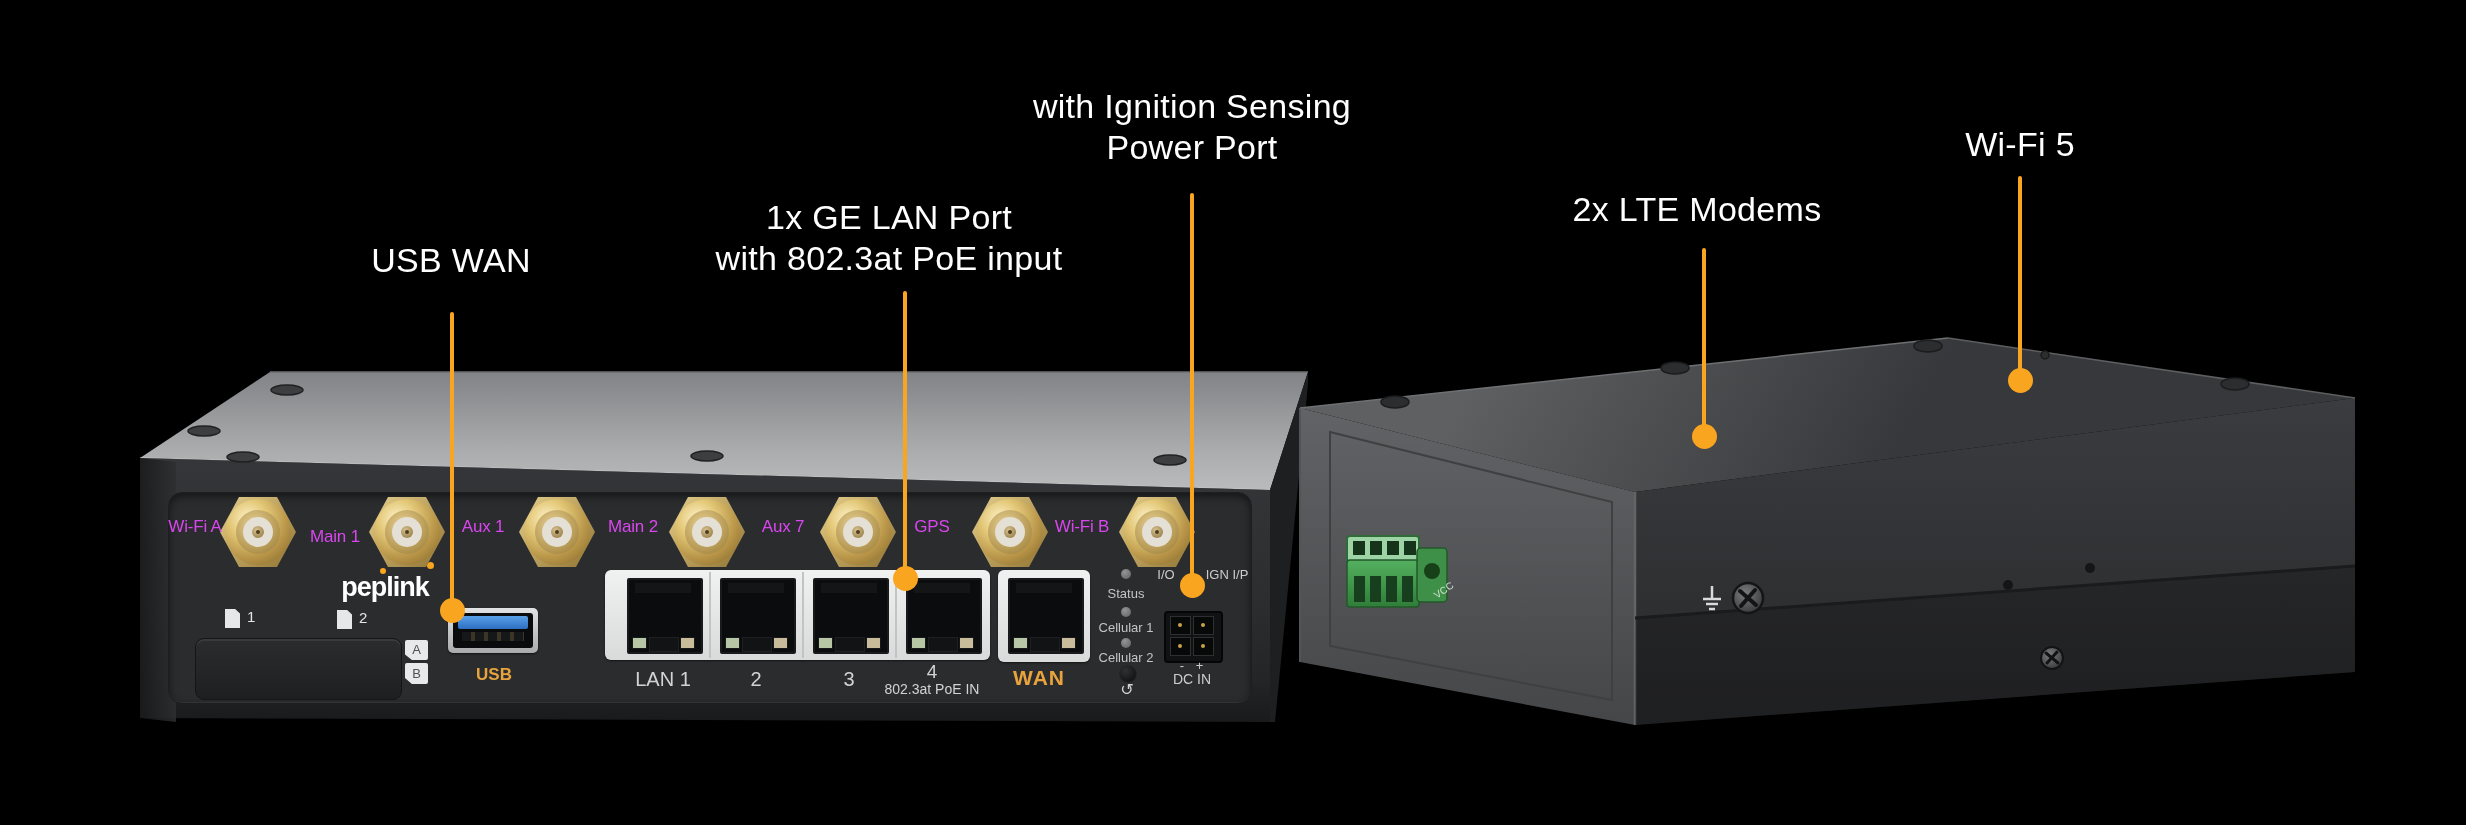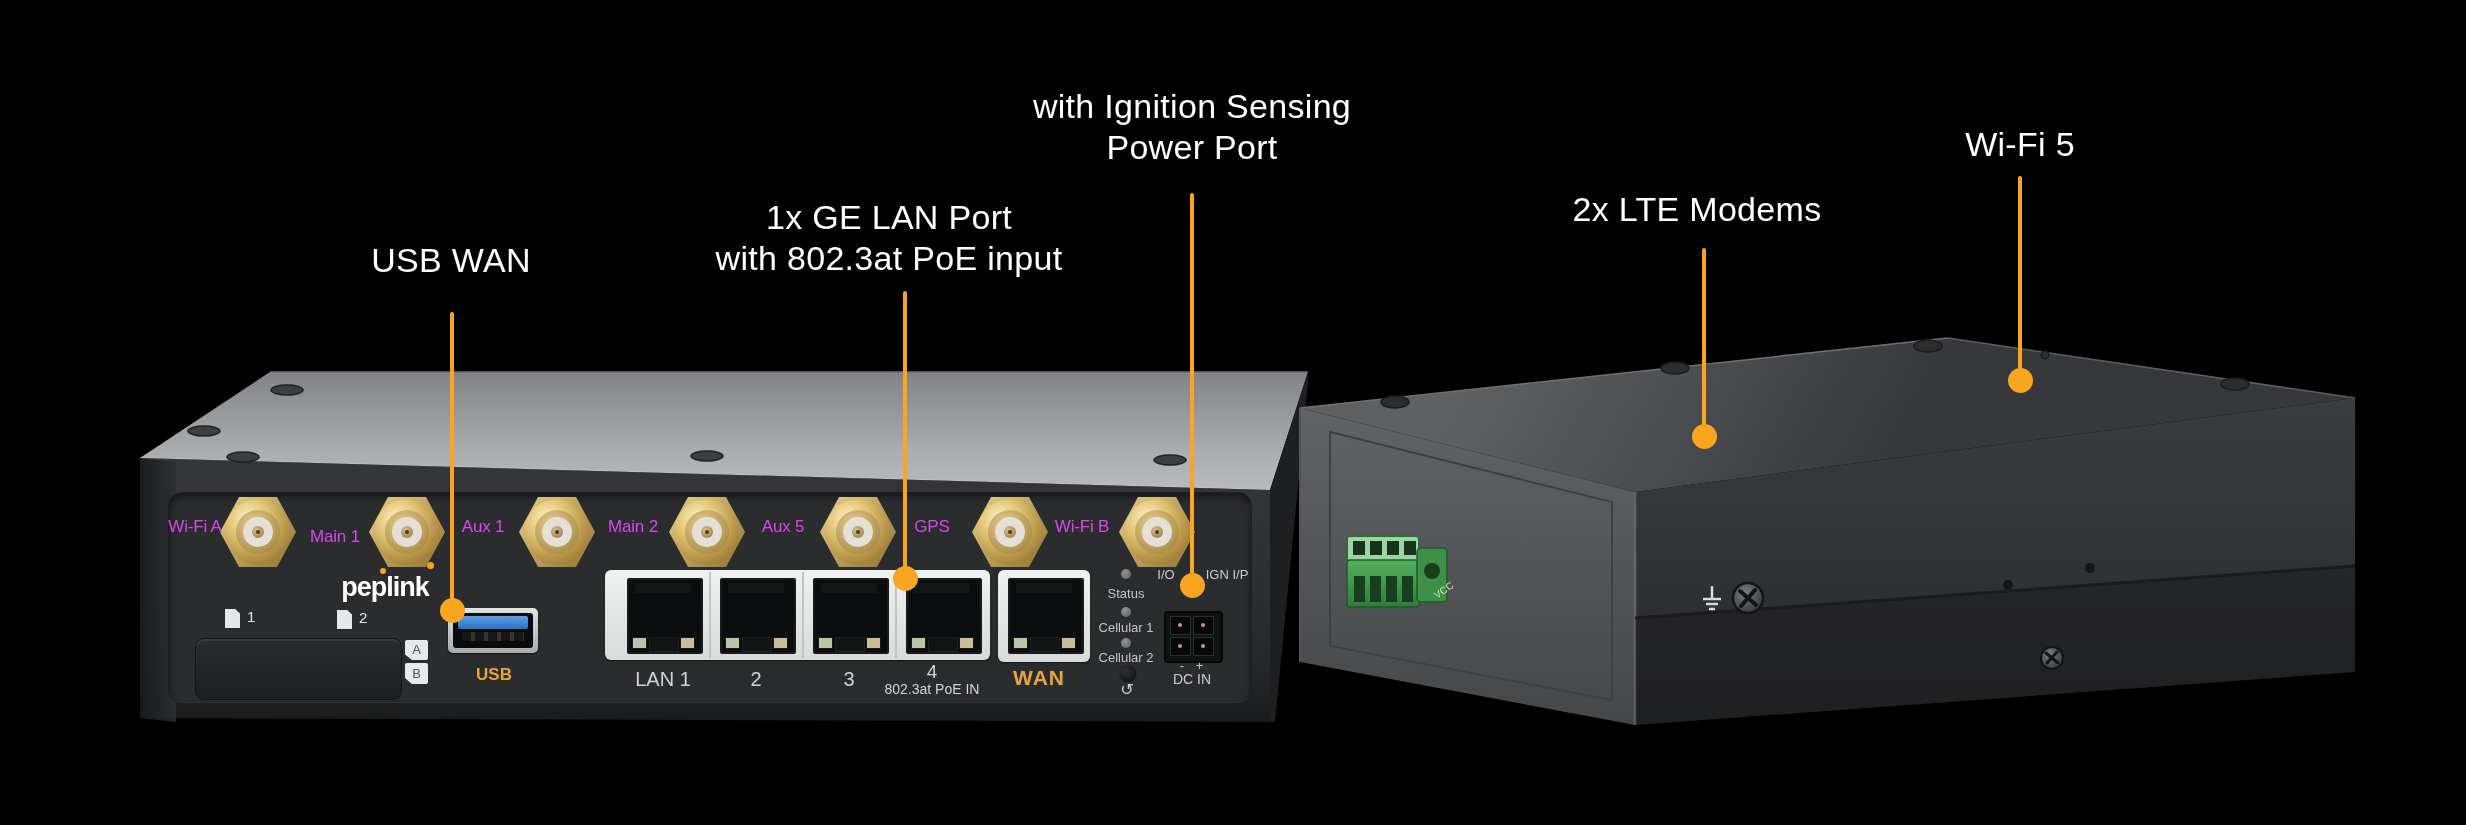--- a/index.html
+++ b/index.html
@@ -282,21 +282,21 @@
       </div>
       <div class="ant-label" style="left: 563px;">Main 2</div>
       <div class="antenna" style="left: 669px;">
         <div class="ant-hex"></div>
         <div class="ant-ring1"></div>
         <div class="ant-ring2"></div>
         <div class="ant-insulator"></div>
         <div class="ant-pin"></div>
         <div class="ant-pin-hole"></div>
       </div>
-      <div class="ant-label" style="left: 713px;">Aux 5</div>
+      <div class="ant-label" style="left: 713px;">Aux 7</div>
       <div class="antenna" style="left: 820px;">
         <div class="ant-hex"></div>
         <div class="ant-ring1"></div>
         <div class="ant-ring2"></div>
         <div class="ant-insulator"></div>
         <div class="ant-pin"></div>
         <div class="ant-pin-hole"></div>
       </div>
       <div class="ant-label" style="left: 862px;">GPS</div>
       <div class="antenna" style="left: 972px;">

